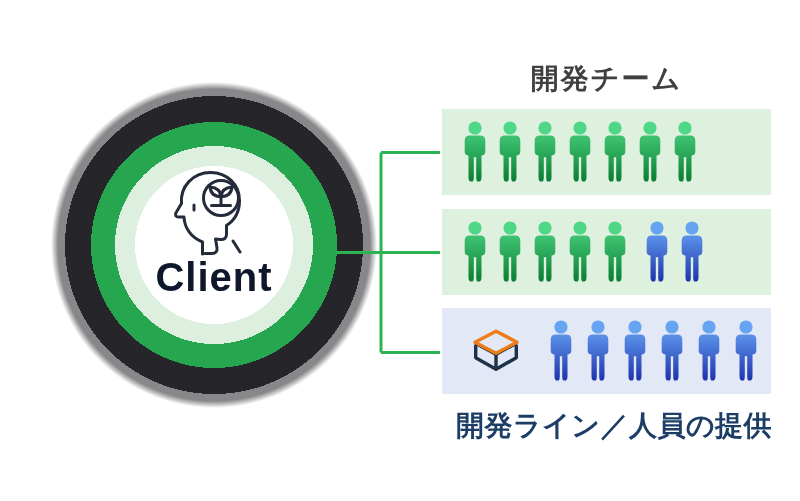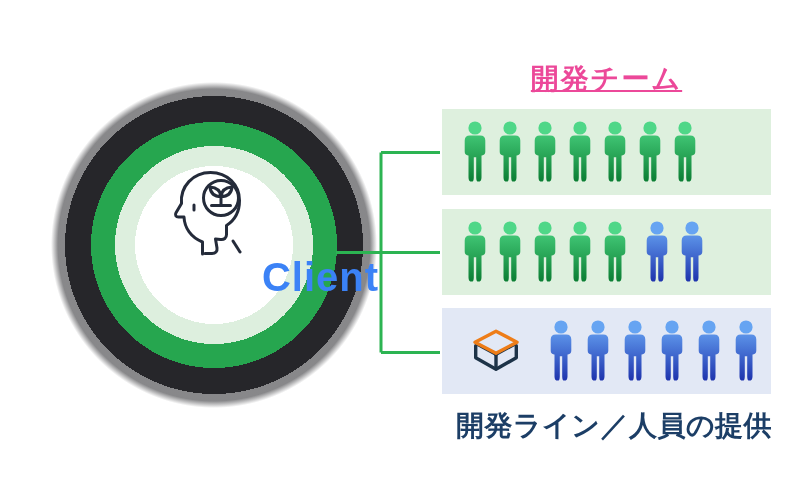--- a/index.html
+++ b/index.html
@@ -49,28 +49,28 @@
       <path d="M27 43 V48"></path>
       <path d="M66 79 L73 90"></path>
       <circle cx="54" cy="36" r="17.5" fill="#ffffff"></circle>
       <path d="M44.5 43.5 H63.5"></path>
       <path d="M54 43 V33.5"></path>
       <path d="M54 34.5 C47 34.5 43.5 30.5 43 25 C49.5 25.5 53.5 29 54 34.5 Z"></path>
       <path d="M54 34.5 C61 34.5 64.5 30.5 65 25 C58.5 25.5 54.5 29 54 34.5 Z"></path>
     </g>
   </svg>
 
-  <div class="client-label" style="color: #3b82f6; text-align: right;">Client</div>
+  <div class="client-label" style="color: #0f172a;">Client</div>
 
   <svg class="connector-svg" width="800" height="501" viewBox="0 0 800 501">
     <path class="conn" fill="none" stroke-width="3" d="M336 252.5 H381 M381 152.5 V352.5" stroke="#2cb452"></path>
     <path class="conn" fill="none" stroke-width="3" d="M381 152.5 H440 M381 252.5 H440 M381 352.5 H440" stroke="#2cb452"></path>
   </svg>
 
-  <div class="top-label" style="color: #ec4899; text-decoration: underline;">開発チーム</div>
+  <div class="top-label" style="color: #404040;">開発チーム</div>
 
   <div class="row row-0" style="background: rgb(222, 240, 222);">
       <svg class="person" width="26" height="62" viewBox="0 0 26 62">
         <circle cx="13" cy="7" r="6.6" fill="#4fd788"></circle>
         <path fill="url(#grad-green)" d="M7.8 14.6 L18.2 14.6 Q23.2 14.6 23.3 19.6 L23.3 30.6 Q23.3 34.4 19.9 34.4 L19.5 34.4 L19.5 56.4 Q19.5 60.6 16.3 60.6 Q14.2 60.6 14.2 56.4 L14.2 36.2 L11.8 36.2 L11.8 56.4 Q11.8 60.6 9.7 60.6 Q6.5 60.6 6.5 56.4 L6.5 34.4 L6.1 34.4 Q2.7 34.4 2.7 30.6 L2.7 19.6 Q2.8 14.6 7.8 14.6 Z"></path>
       </svg>
       <svg class="person" width="26" height="62" viewBox="0 0 26 62">
         <circle cx="13" cy="7" r="6.6" fill="#4fd788"></circle>
         <path fill="url(#grad-green)" d="M7.8 14.6 L18.2 14.6 Q23.2 14.6 23.3 19.6 L23.3 30.6 Q23.3 34.4 19.9 34.4 L19.5 34.4 L19.5 56.4 Q19.5 60.6 16.3 60.6 Q14.2 60.6 14.2 56.4 L14.2 36.2 L11.8 36.2 L11.8 56.4 Q11.8 60.6 9.7 60.6 Q6.5 60.6 6.5 56.4 L6.5 34.4 L6.1 34.4 Q2.7 34.4 2.7 30.6 L2.7 19.6 Q2.8 14.6 7.8 14.6 Z"></path>
       </svg>

